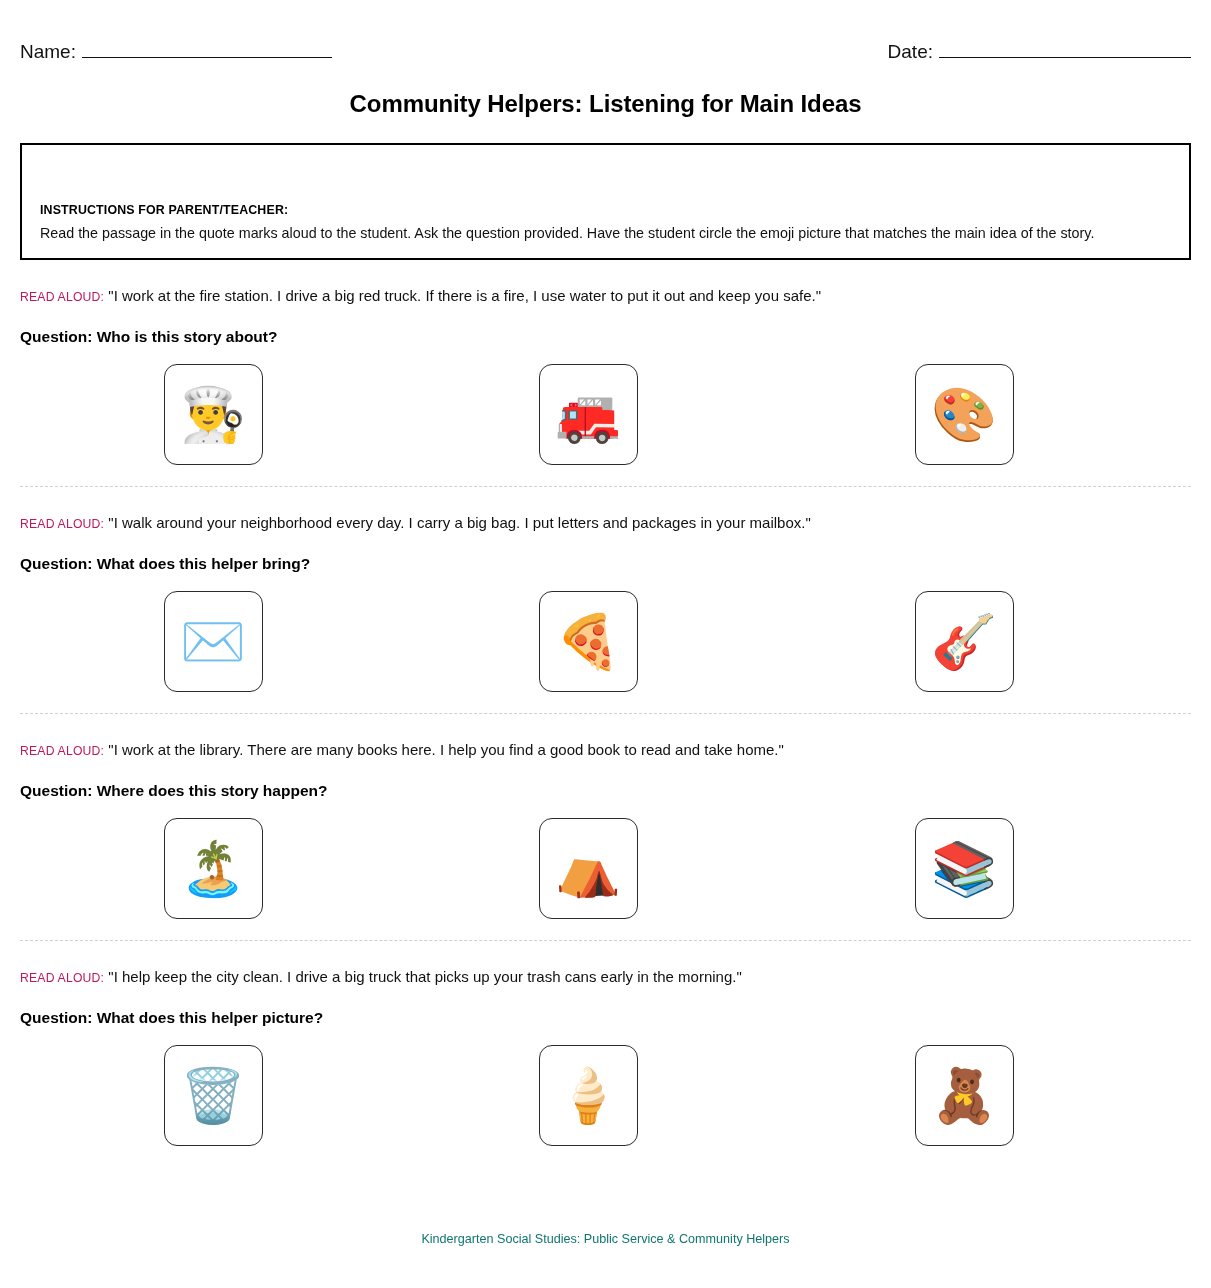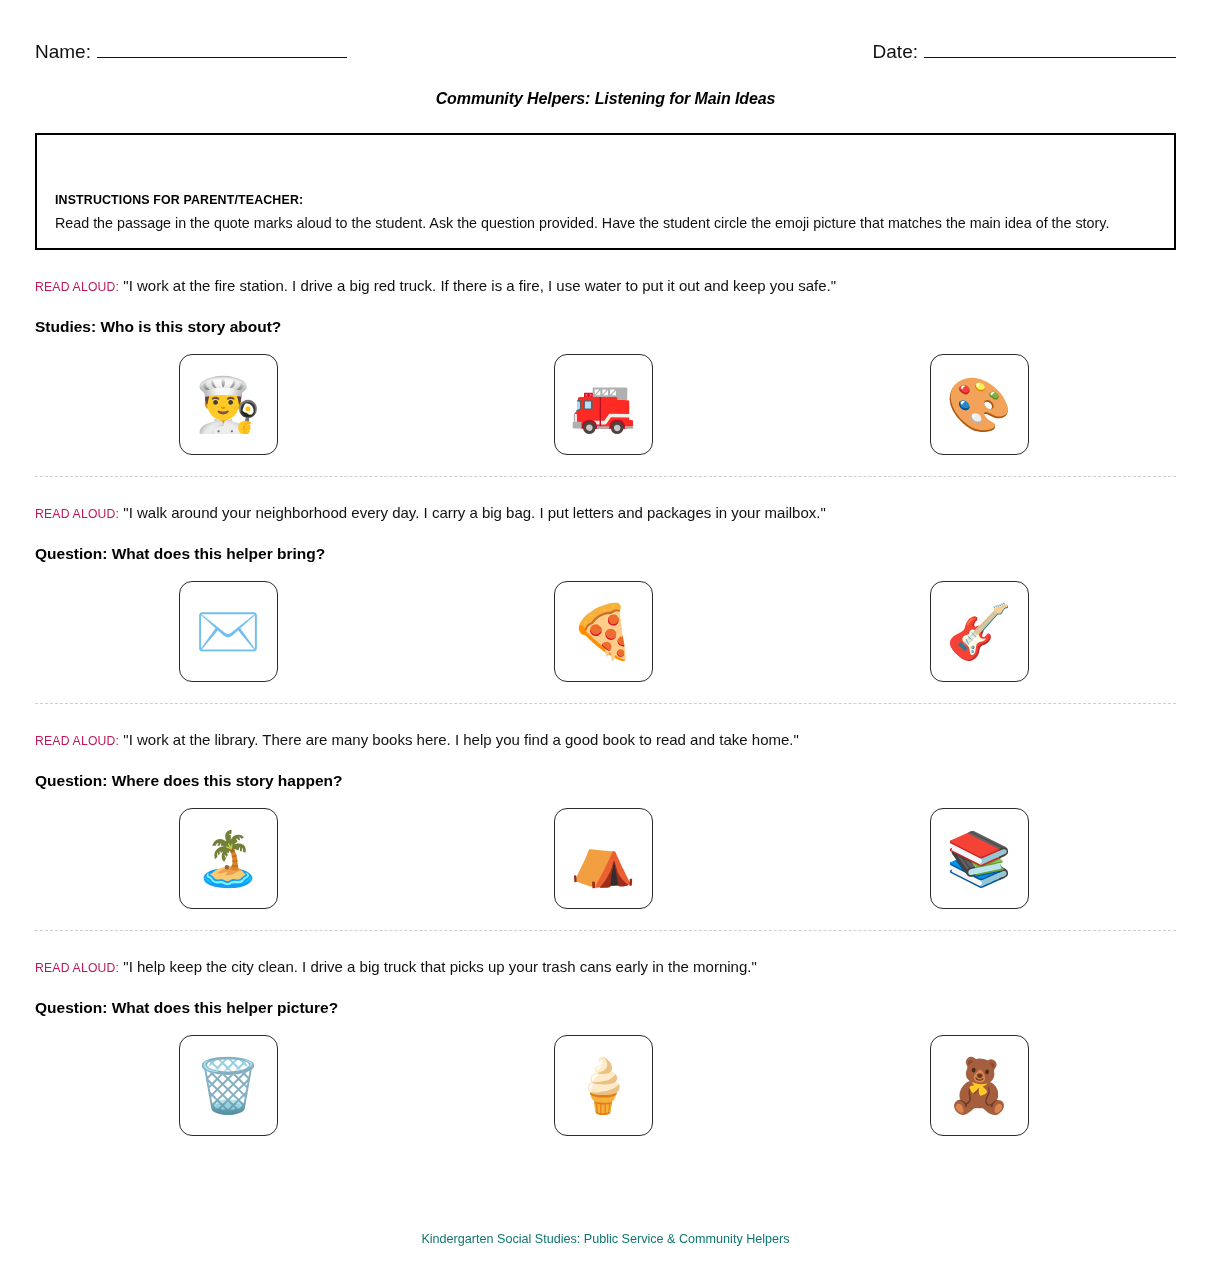--- a/index.html
+++ b/index.html
@@ -12,21 +12,21 @@
     height: 1288px;
     font-family: "Liberation Sans", sans-serif;
     color: #111111;
     -webkit-font-smoothing: antialiased;
   }
   .page {
     position: relative;
     width: 1211px;
     height: 1288px;
     box-sizing: border-box;
-    padding: 0 35px;
+    padding: 0 20px;
   }
 
   
   .idrow {
     display: flex;
     justify-content: space-between;
     align-items: flex-end;
     padding-top: 33px;
     height: 30px;
   }
@@ -45,26 +45,25 @@
     height: 1px;
     margin-left: 6px;
     margin-bottom: 3px;
   }
   .idfield.name .rule { width: 250px; }
   .idfield.date .rule { width: 252px; }
 
   
   .title {
     text-align: center;
-    font-size: 16px;
+    font-size: 24px;
     font-weight: bold;
     letter-spacing: -0.1px;
     margin-top: 27px;
     color: #000;
-    font-style: italic;
   }
 
   
   .instructions {
     margin-top: 25px;
     border: 2.2px solid #000;
     box-sizing: border-box;
     padding: 13px 18px 15px 18px;
     min-height: 92px;
   }
@@ -167,21 +166,21 @@
 
   <div class="title">Community Helpers: Listening for Main Ideas</div>
 
   <div class="instructions">
     <div class="ins-head">INSTRUCTIONS FOR PARENT/TEACHER:</div>
     <div class="ins-body">Read the passage in the quote marks aloud to the student. Ask the question provided. Have the student circle the emoji picture that matches the main idea of the story.</div>
   </div>
 
   <div class="qblock">
     <div class="readaloud"><span class="ra-tag">READ ALOUD:</span> <span>"I work at the fire station. I drive a big red truck. If there is a fire, I use water to put it out and keep you safe."</span></div>
-    <div class="question">Studies: Who is this story about?</div>
+    <div class="question">Question: Who is this story about?</div>
     <div class="choices">
       <div class="choice c0">
           <span class="emoji">👨‍🍳</span>
         </div>
       <div class="choice c1">
           <span class="emoji">🚒</span>
         </div>
       <div class="choice c2">
           <span class="emoji">🎨</span>
         </div>

